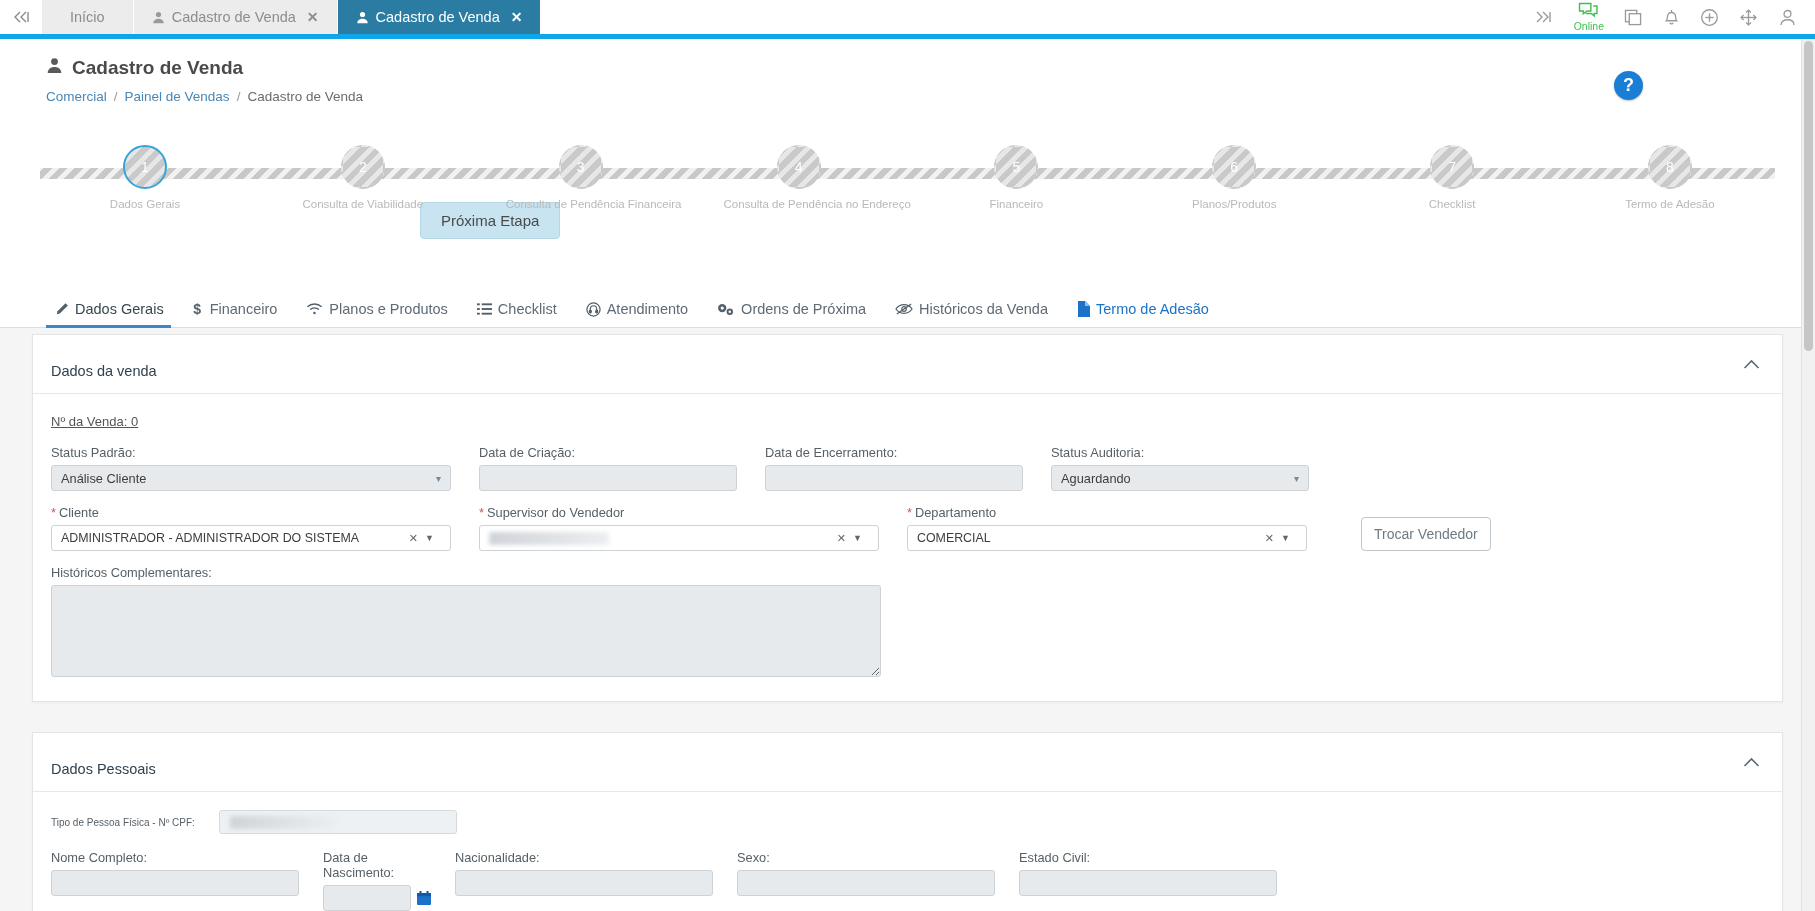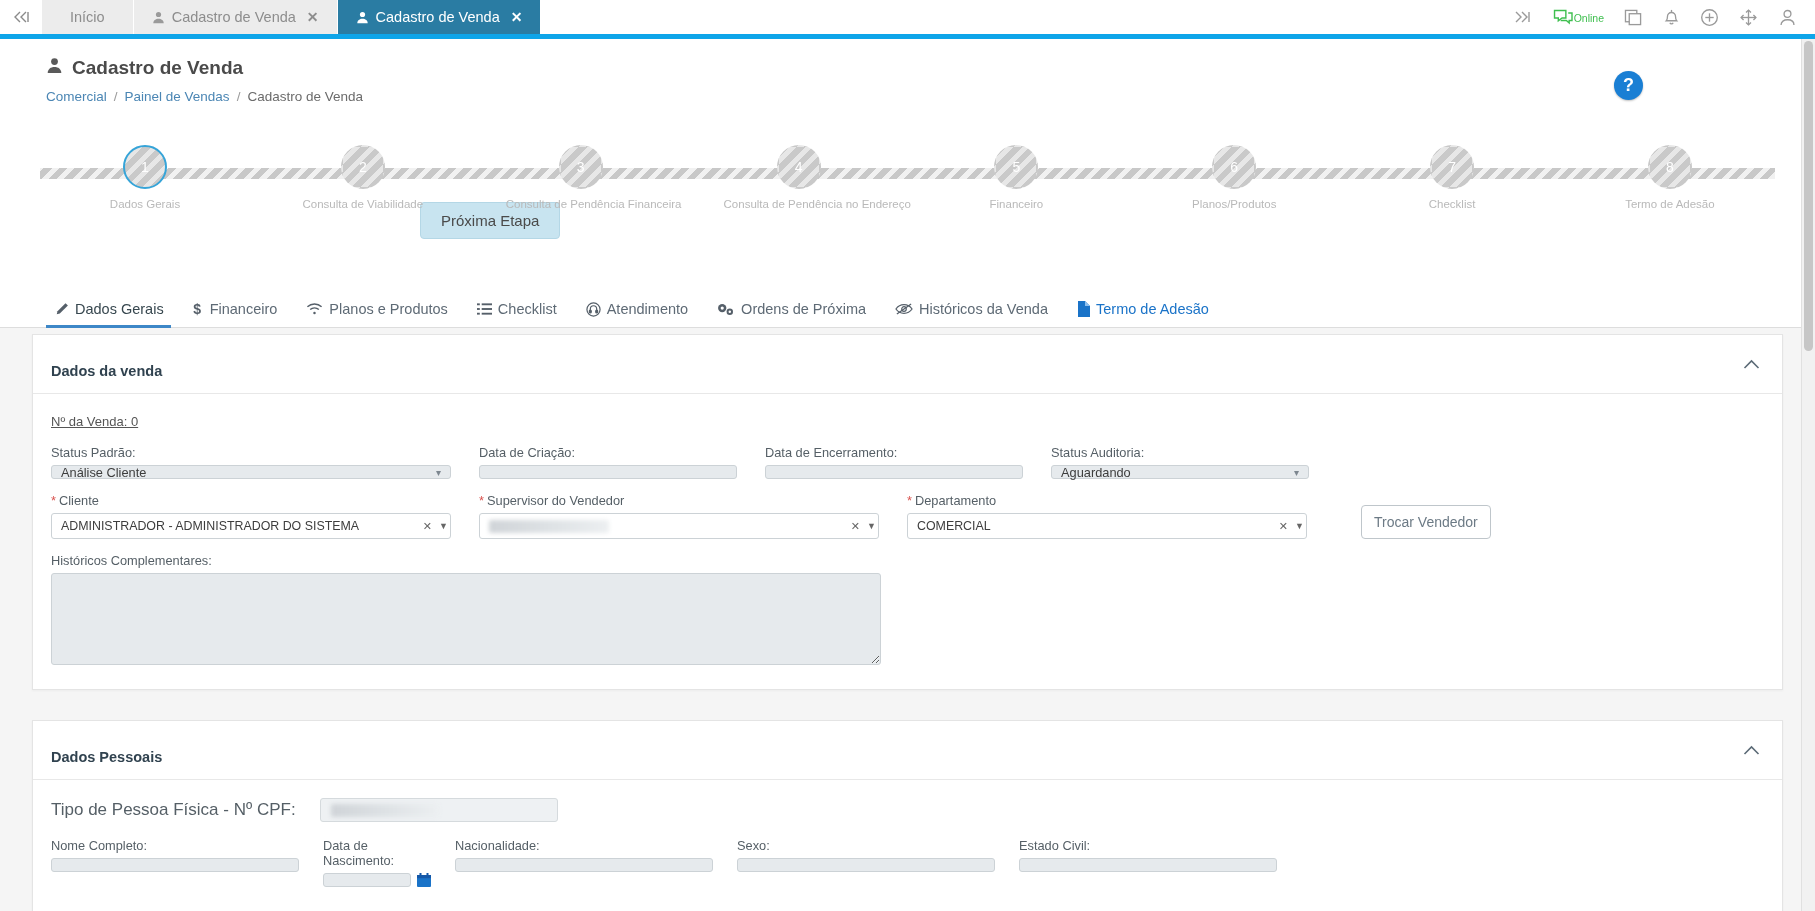--- a/index.html
+++ b/index.html
@@ -54,21 +54,21 @@
   }
   .tab .user-ico { display:flex; align-items:center; }
 
   .topbar-spacer { flex: 1; }
   .topbar-icons {
     display: flex; align-items: center; gap: 20px;
     padding: 0 18px 0 0;
     color: #9a9a9a;
   }
   .tb-ico {
-    display:flex; flex-direction:row; align-items:center; justify-content:center;
+    display:flex; flex-direction:column; align-items:center; justify-content:center;
     cursor: pointer; line-height:1;
   }
   .tb-ico.online { color: #3fbf4f; }
   .tb-ico .lbl { font-size: 10.5px; margin-top:2px; }
 
   
   .page-header { padding: 18px 0 0 46px; }
   .page-title {
     display: flex; align-items: center; gap: 9px;
     font-size: 19px; font-weight: bold; color: #4a4a4a;
@@ -171,54 +171,54 @@
     border: 1px solid #e4e4e4;
     margin-top: 4px;
     box-shadow: 0 1px 2px rgba(0,0,0,.04);
   }
   .panel-head {
     display: flex; align-items: center; justify-content: space-between;
     padding: 16px 22px 14px 18px;
     border-bottom: 1px solid #e8e8e8;
     cursor: pointer;
   }
-  .panel-head .ptitle { font-size: 14.5px; color: #30424f; font-weight: bold; margin-top: 12px; }
+  .panel-head .ptitle { font-size: 14.5px; color: #30424f; font-weight: normal; margin-top: 12px; }
   .chev { color: #5c6b77; }
   .panel-body { padding: 20px 18px 24px; }
 
   .vendanum { font-size: 13px; color: #555; margin-bottom: 16px; text-decoration: underline; }
 
   .frow { display: flex; gap: 28px; margin-bottom: 14px; }
   .fld { display: flex; flex-direction: column; }
   .flabel { font-size: 12.8px; color: #555f66; margin-bottom: 5px; }
   .flabel .req { color: #d9534f; margin-right: 3px; }
 
   .ctl {
-    height: 14px;
+    height: 26px;
     border: 1px solid #ccd2d6;
     border-radius: 3px;
     background: #e6eaed;
     font-size: 12.8px;
     color: #3d3d3d;
     display: flex; align-items: center;
     padding: 0 9px;
     position: relative;
   }
   .ctl.sel { justify-content: space-between; }
   .ctl.empty { background: #e6eaed; }
   .ctl .caret { color: #7d8790; font-size: 10px; }
   .s2 {
     height: 26px;
     border: 1px solid #ccd2d6;
     border-radius: 3px;
     background: #ffffff;
     font-size: 12.4px;
     color: #3d3d3d;
     display: flex; align-items: center; justify-content: space-between;
-    padding: 0 2px 0 9px;
+    padding: 0 16px 0 9px;
   }
   .s2 .tools { display:flex; align-items:center; gap:7px; color:#666; font-size: 11px;}
   .s2 .x { cursor: pointer; }
   .s2 .dn { font-size: 9px; }
   .blurbox {
     background: linear-gradient(90deg,#d0d4d8,#dfe3e6 55%,#eceff1);
     filter: blur(2.2px);
     height: 13px; width: 120px; border-radius: 2px;
   }
   .btn-outline {
@@ -242,21 +242,21 @@
   }
 
   .cpf-blur {
     width: 238px; height: 24px;
     border: 1px solid #d5dadd; border-radius: 3px;
     background: #eef1f3;
     display: flex; align-items: center; padding: 0 10px;
   }
   .cpf-blur .blurbox { width: 108px; }
 
-  .inline-lbl { font-size: 17px; color: #555f66; margin-right: 24px; }
+  .inline-lbl { font-size: 10px; color: #555f66; margin-right: 24px; }
 
   .cal-ico { color: #1a73c8; margin-left: 6px; display:flex;}
 
   
   .vscroll {
     position: absolute; right: 0; top: 39px; width: 14px; bottom: 0;
     background: #f1f1f1; border-left: 1px solid #e0e0e0;
   }
   .vscroll .thumb {
     position: absolute; top: 2px; left: 2px; width: 9px; height: 310px;

